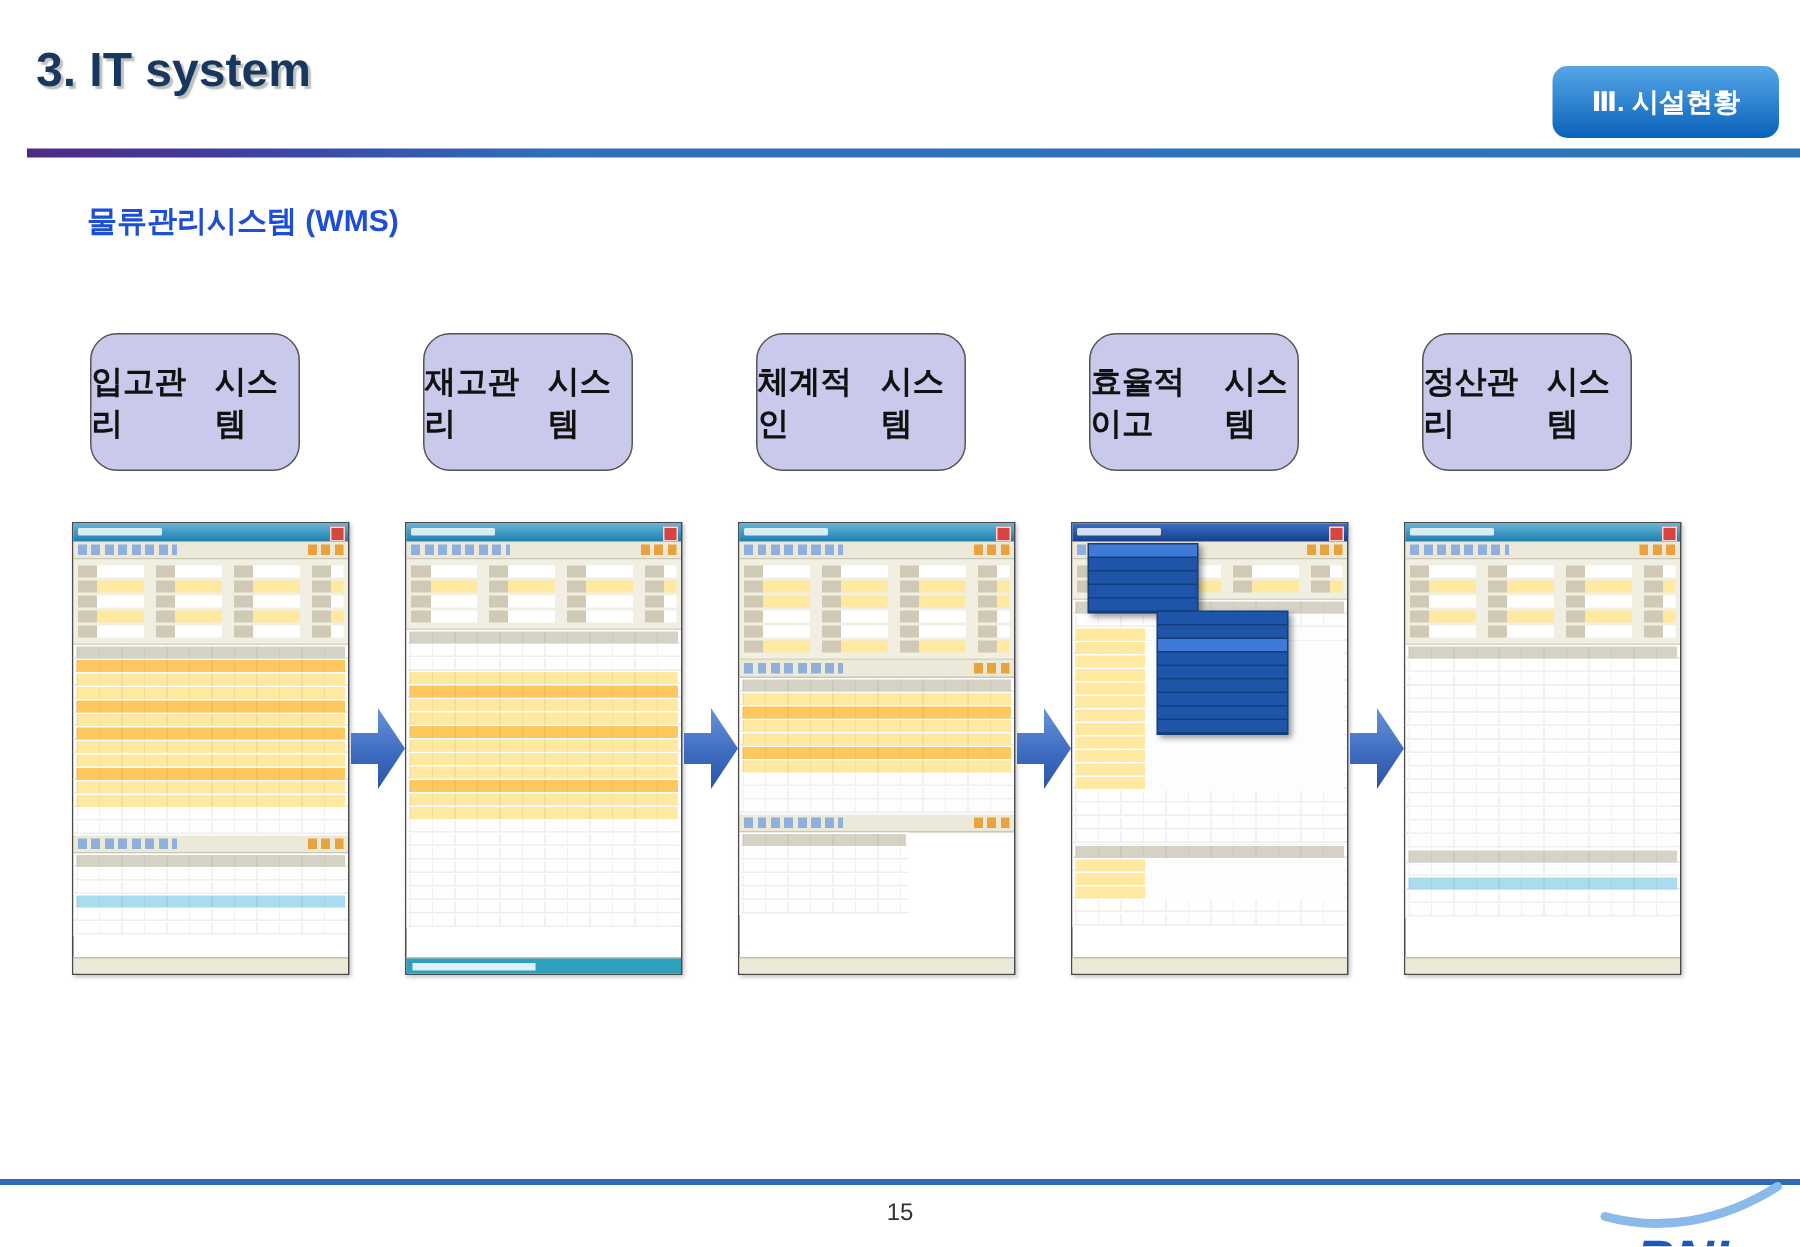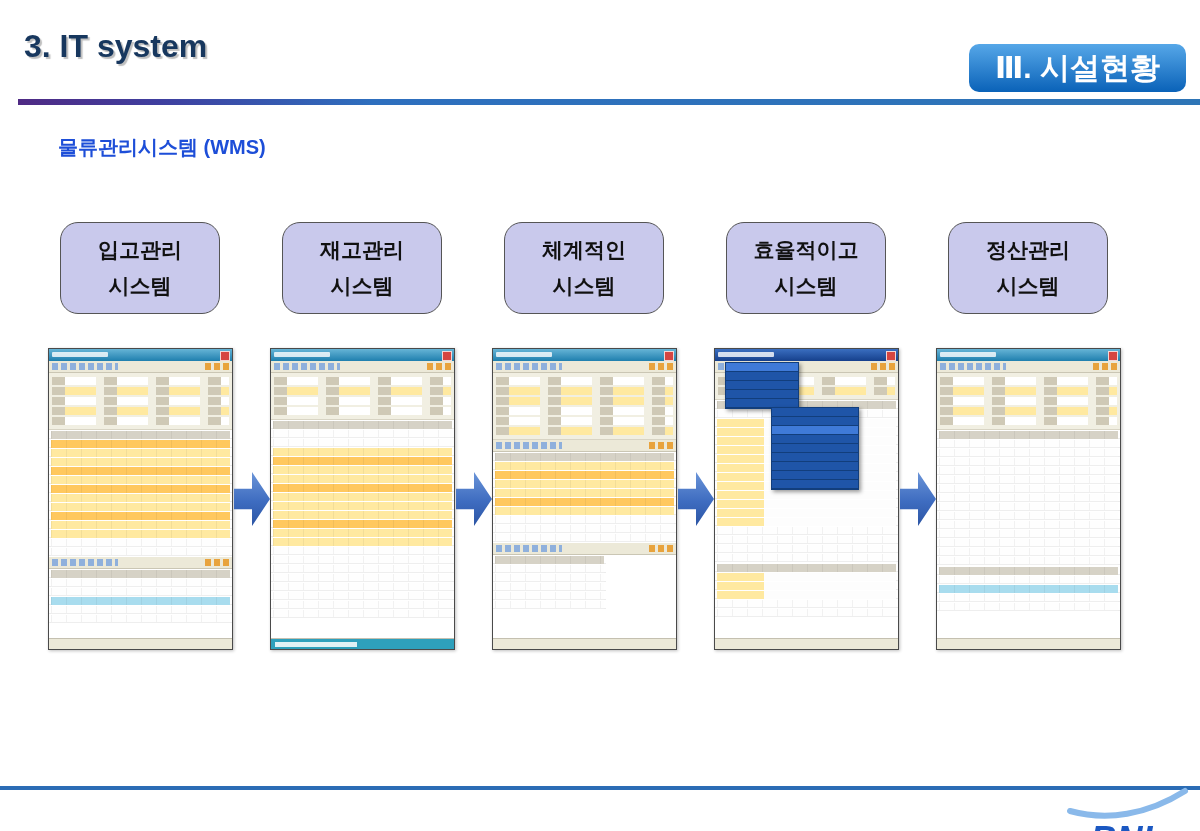--- a/index.html
+++ b/index.html
@@ -11,37 +11,37 @@
 
   
   .title {
     position:absolute; left:24px; top:28px;
     font-size:32px; font-weight:800; color:#17375e;
     text-shadow:2px 2px 1px #bfbfbf; letter-spacing:0;
   }
   .badge {
     position:absolute; right:14px; top:44px; height:48px;
     padding:0 26px; display:flex; align-items:center;
-    font-size:30px; font-weight:bold; color:#fff;
+    font-size:18px; font-weight:bold; color:#fff;
     background:linear-gradient(#56a7e8,#0a62b8); border-radius:10px;
   }
   .divider {
     position:absolute; left:18px; top:99px; width:1182px; height:6px;
     background:linear-gradient(90deg,#4f2a84 0%,#3f3f9f 12%,#2e6fbe 30%,#2e75b6 100%);
   }
   .subtitle {
     position:absolute; left:58px; top:134px;
     font-size:20px; font-weight:bold; color:#1d4ed8;
   }
 
   
   .sysbox {
-    position:absolute; top:222px; width:160px; height:92px;
+    position:absolute; top:222px; width:140px; height:92px;
     background:#c9c9ec; border:1.5px solid #555; border-radius:18px;
-    display:flex; flex-direction:column; align-items:center; justify-content:center; gap:8px;
+    display:flex; align-items:center; justify-content:center; gap:8px;
     font-size:21px; font-weight:bold; color:#111;
   }
 
   
   .shot {
     position:absolute; top:348px; width:185px; height:302px;
     background:#fff; border:1px solid #4a4a4a;
     display:flex; flex-direction:column;
     box-shadow:1px 1px 3px rgba(0,0,0,.25);
   }
@@ -340,20 +340,21 @@
     <div class="sh-status"></div>
   </div>
 
   <div class="arrow" style="left:234px"></div>
   <div class="arrow" style="left:456px"></div>
   <div class="arrow" style="left:678px"></div>
   <div class="arrow" style="left:900px"></div>
 
 
   <div class="footline"></div>
+  <div class="pagenum">15</div>
   <div class="logo">
     <svg class="swoosh" viewBox="0 0 125 32" aria-hidden="true">
       <path d="M5 24 C 42 34, 82 28, 120 4" stroke="#8ab9ea" stroke-width="6" fill="none" stroke-linecap="round"></path>
     </svg>
     <div class="logo-text">BNL</div>
     <div class="logo-sub">BUSAN NEWPORT LOGITECH</div>
   </div>
 
 </div>
 

